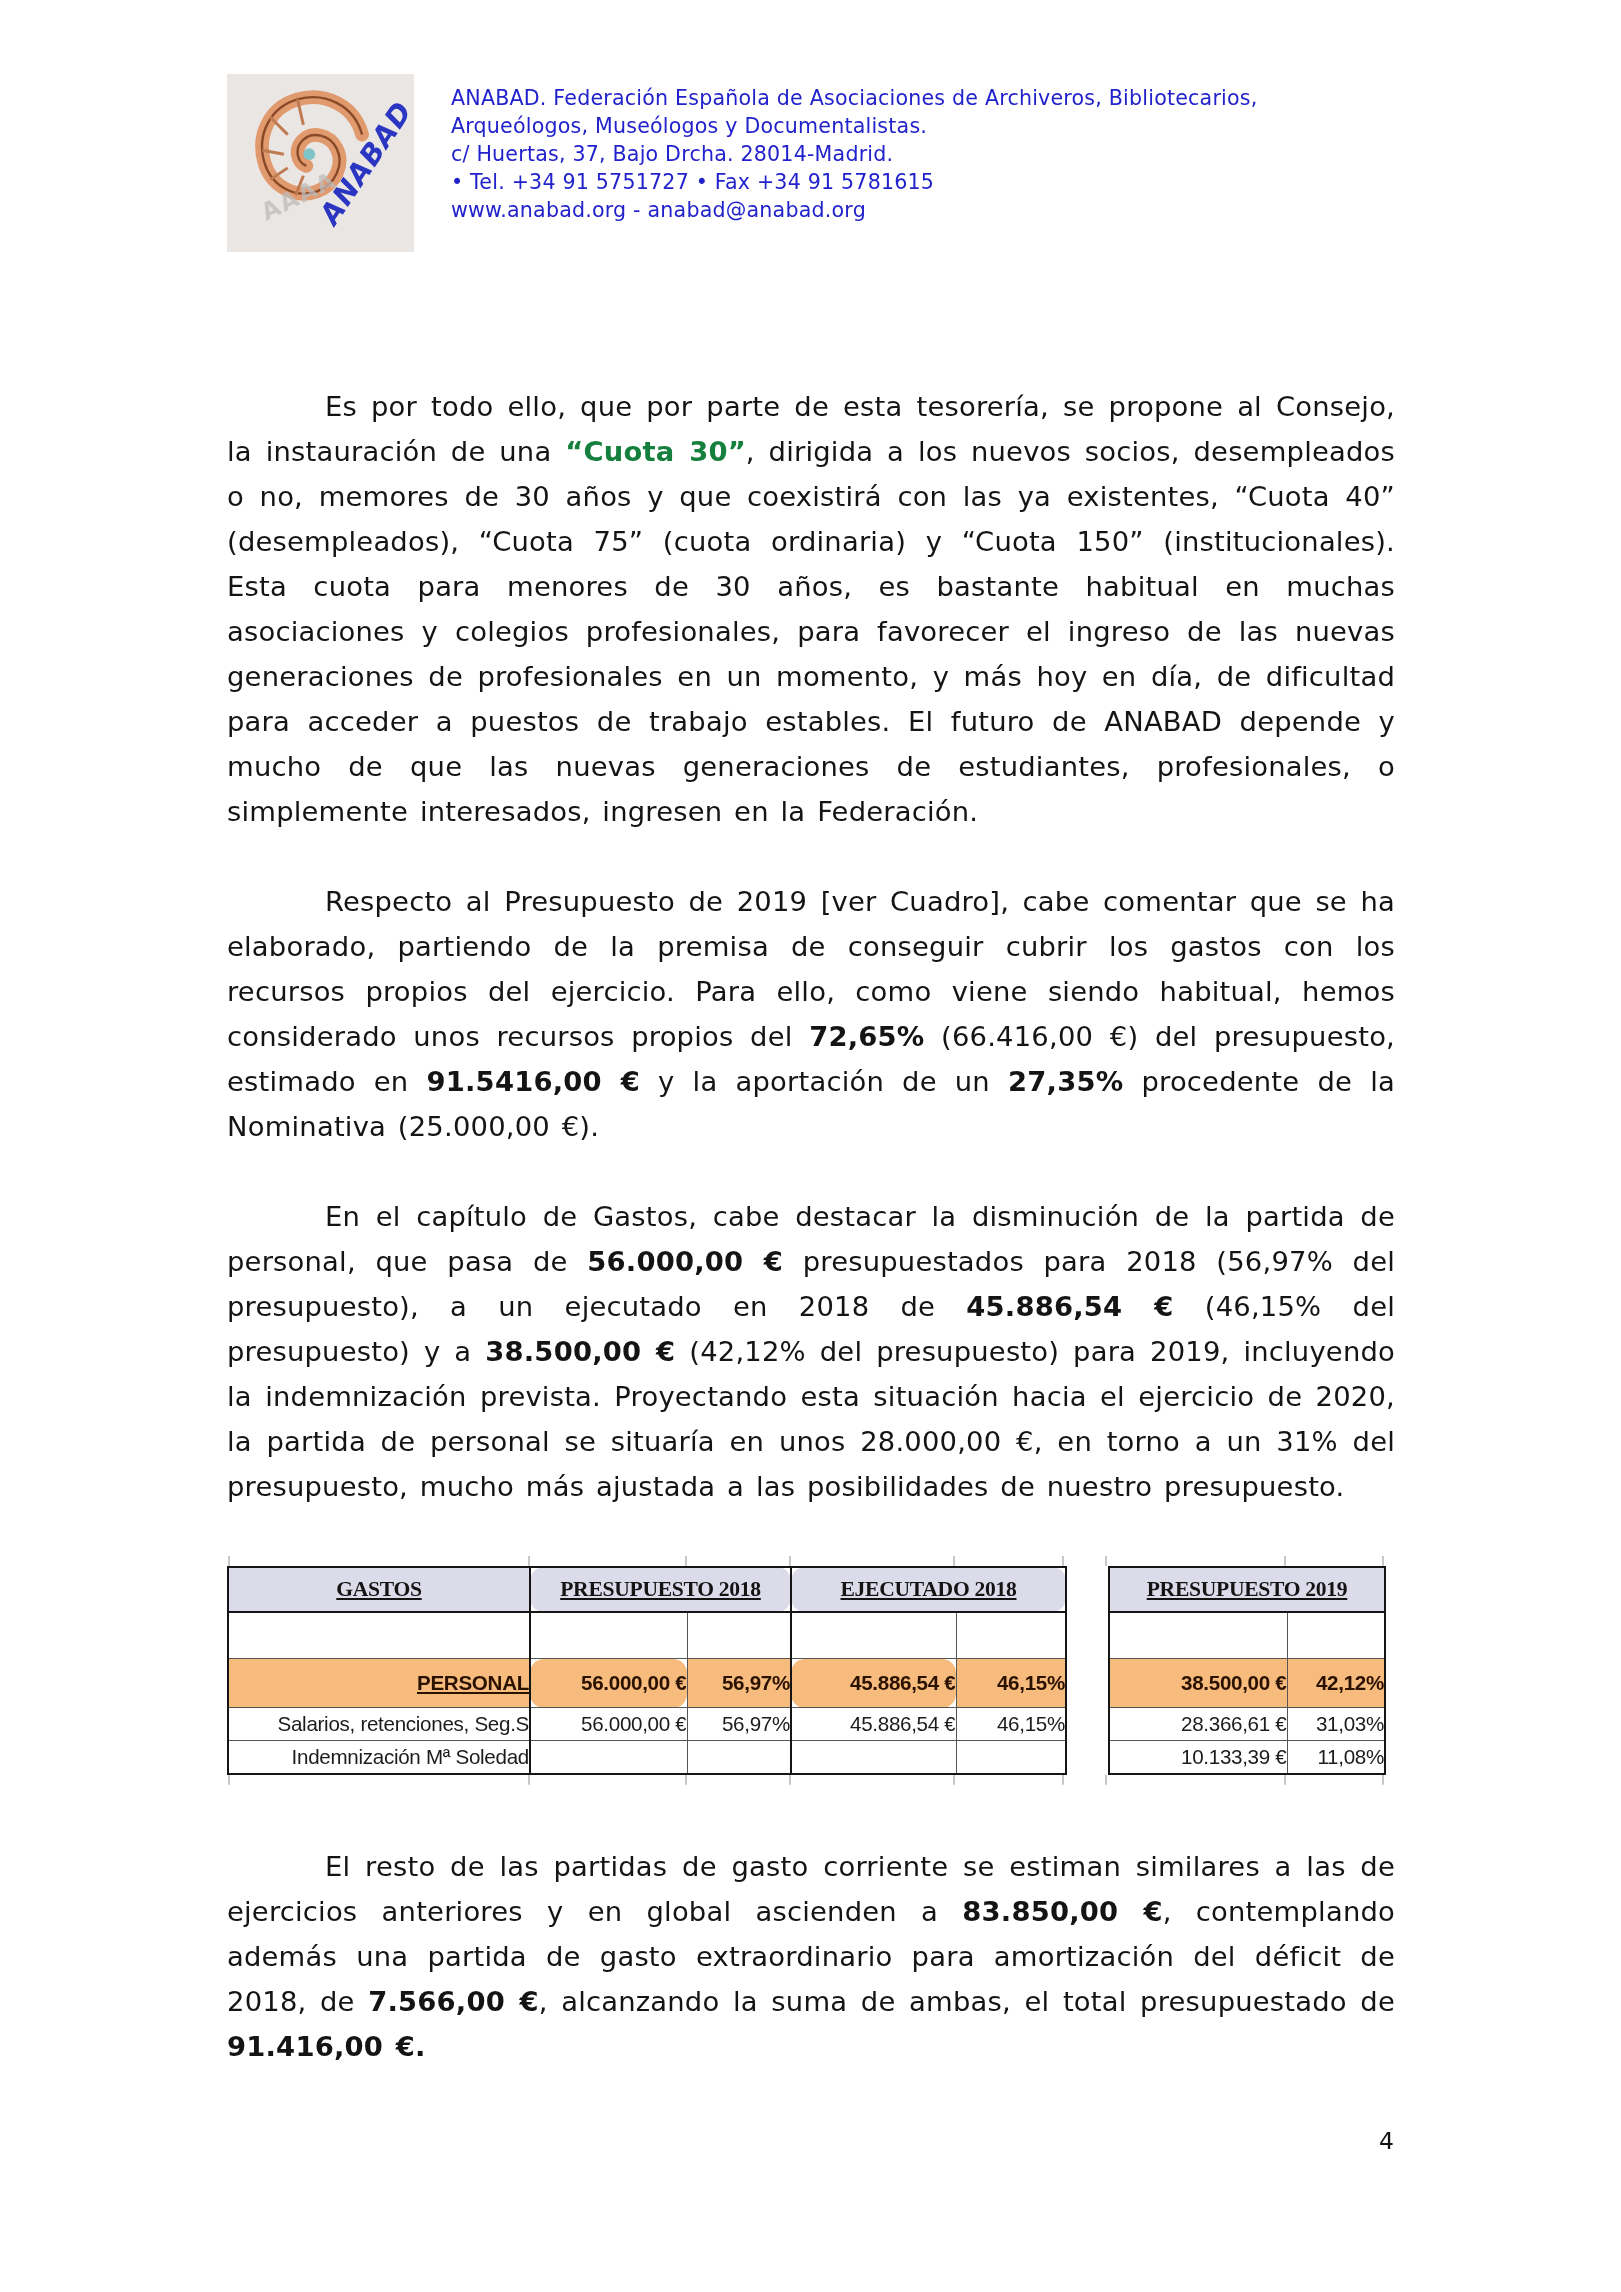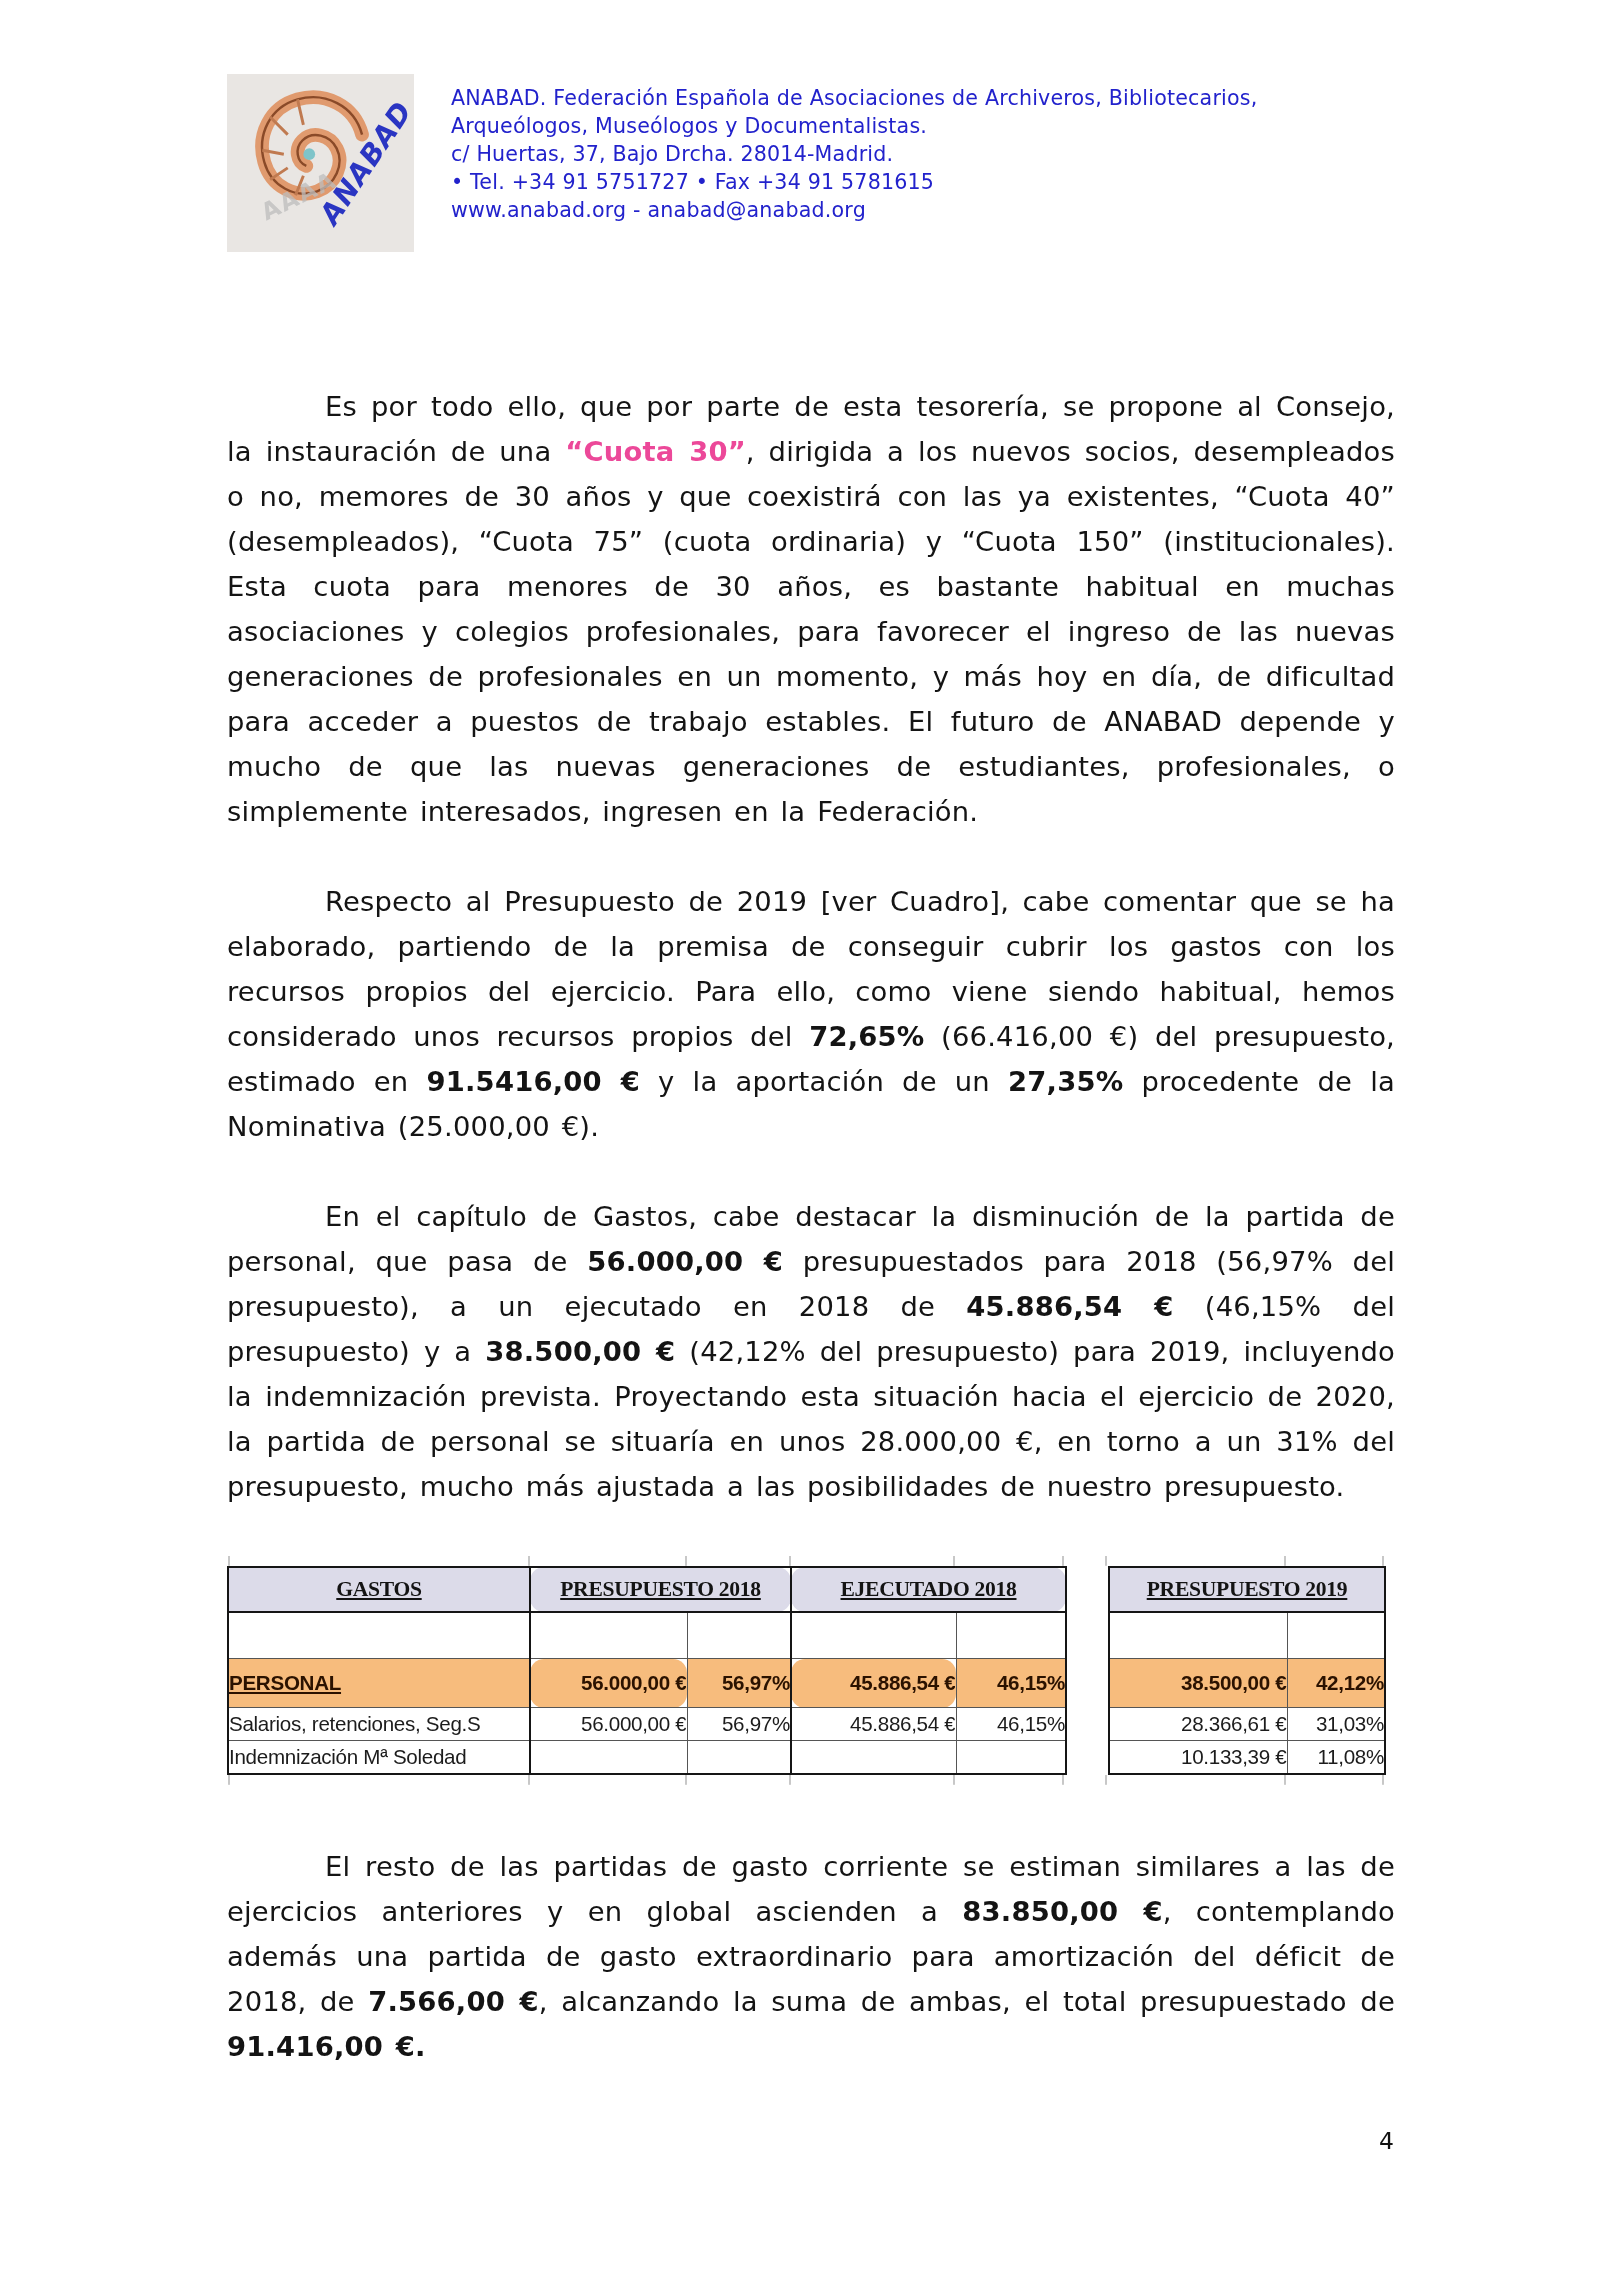--- a/index.html
+++ b/index.html
@@ -35,21 +35,21 @@
   }
   .para {
     margin: 0 0 45px 0;
     font-size: 27.4px; line-height: 45px;
     text-align: justify;
     text-indent: 98px;
     word-spacing: 2.9px;
     letter-spacing: 0.2px;
   }
   .b  { font-weight: bold; }
-  .rb { font-weight: bold; color: #ec4899; }
+  .rb { font-weight: bold; color: #15803d; }
 
   
   .table-block { margin: 13.7px 0 57px 0; }
   .grid-sliver {
     height: 11.8px; width: 1162px;
     background-repeat: no-repeat;
     background-image:
       linear-gradient(#c8c8c8,#c8c8c8), linear-gradient(#c8c8c8,#c8c8c8),
       linear-gradient(#c8c8c8,#c8c8c8), linear-gradient(#c8c8c8,#c8c8c8),
       linear-gradient(#c8c8c8,#c8c8c8), linear-gradient(#c8c8c8,#c8c8c8),
@@ -85,21 +85,21 @@
     border: 1px solid #555;
     font-size: 20.6px;
     letter-spacing: -0.3px;
     color: #1c1c1c;
   }
   tr.r-head   { height: 45px; font-family: Liberation Serif, serif; }
   tr.r-empty  { height: 47px; }
   tr.r-data   { height: 33px; }
   tr.r-hl     { height: 49px; }
   tr.r-hl td  { background: #f7bc7d; font-weight: bold; color: #2b1200; }
-  td.label { text-align: left; padding-left: 5.9px; }
+  td.label { text-align: right; padding-left: 5.9px; }
   td.label-u { text-decoration: underline; font-size: 21.6px; }
   td.num { text-align: right; padding-right: 7.8px; }
 
   
   .page-number {
     position: absolute; right: 227px; top: 2127px;
     font-size: 23.5px; color: #111;
   }
 </style>
 </head>

